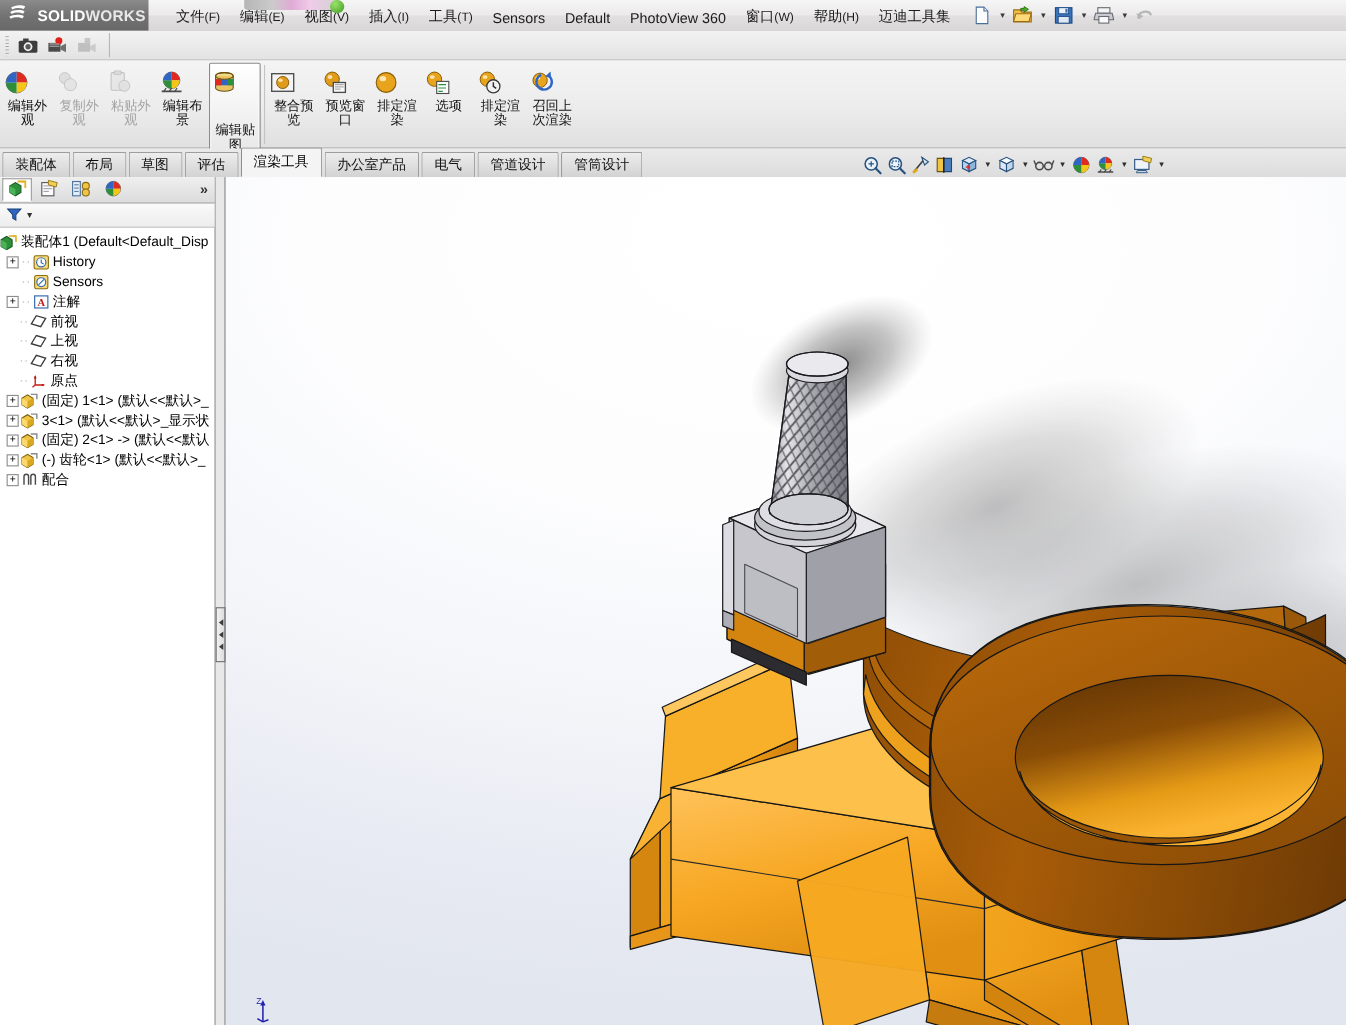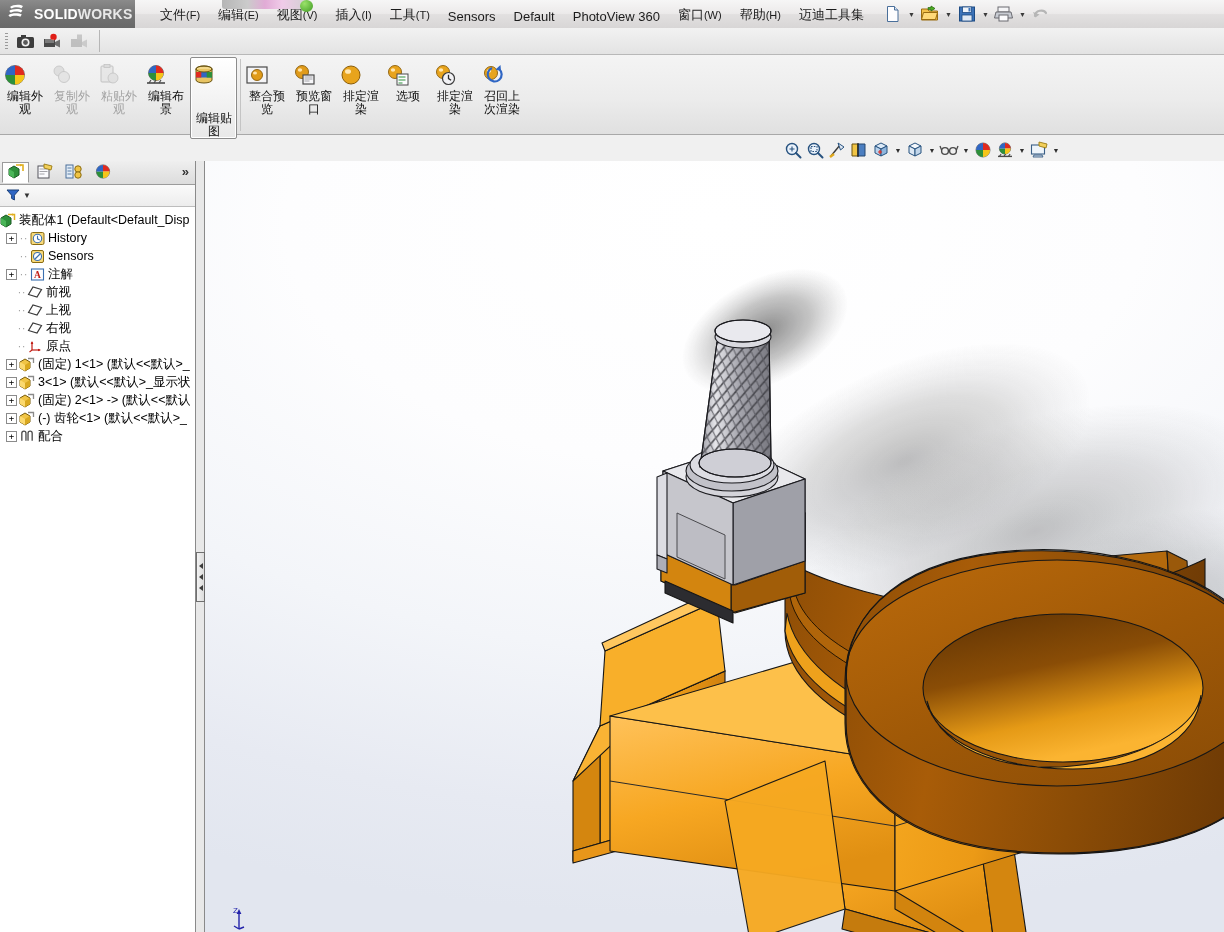--- a/index.html
+++ b/index.html
@@ -401,20 +401,31 @@
           <circle cx="11" cy="10" r="6.5" fill="#e8a41c" stroke="#8a5c08" stroke-width=".9"></circle>
           <ellipse cx="9" cy="8" rx="2.2" ry="1.7" fill="#ffe7b3"></ellipse>
           <path d="M19 6 a7 7 0 1 1 -7 -1" fill="none" stroke="#2f66c4" stroke-width="2.2"></path>
           <path d="M20.5 2 L21 8 L15.5 6.5 Z" fill="#2f66c4"></path>
         </svg>
       </span>
       <span class="rb-lbl">召回上次渲染</span>
     </div>
   </div>
 
+  <div class="tabrow">
+    <div class="tab">装配体</div>
+    <div class="tab">布局</div>
+    <div class="tab">草图</div>
+    <div class="tab">评估</div>
+    <div class="tab sel">渲染工具</div>
+    <div class="tab">办公室产品</div>
+    <div class="tab">电气</div>
+    <div class="tab">管道设计</div>
+    <div class="tab">管筒设计</div>
+  </div>
 
   <div class="viewport">
     <svg class="model" viewBox="0 0 1019 771">
       <defs>
         <radialGradient id="shadowG" cx="50%" cy="50%" r="50%">
           <stop offset="0%" stop-color="#2e2e2e" stop-opacity=".62"></stop>
           <stop offset="55%" stop-color="#4a4a4a" stop-opacity=".35"></stop>
           <stop offset="100%" stop-color="#7a7a7a" stop-opacity="0"></stop>
         </radialGradient>
         <linearGradient id="orTop" x1="0" y1="0" x2="0.35" y2="1">

